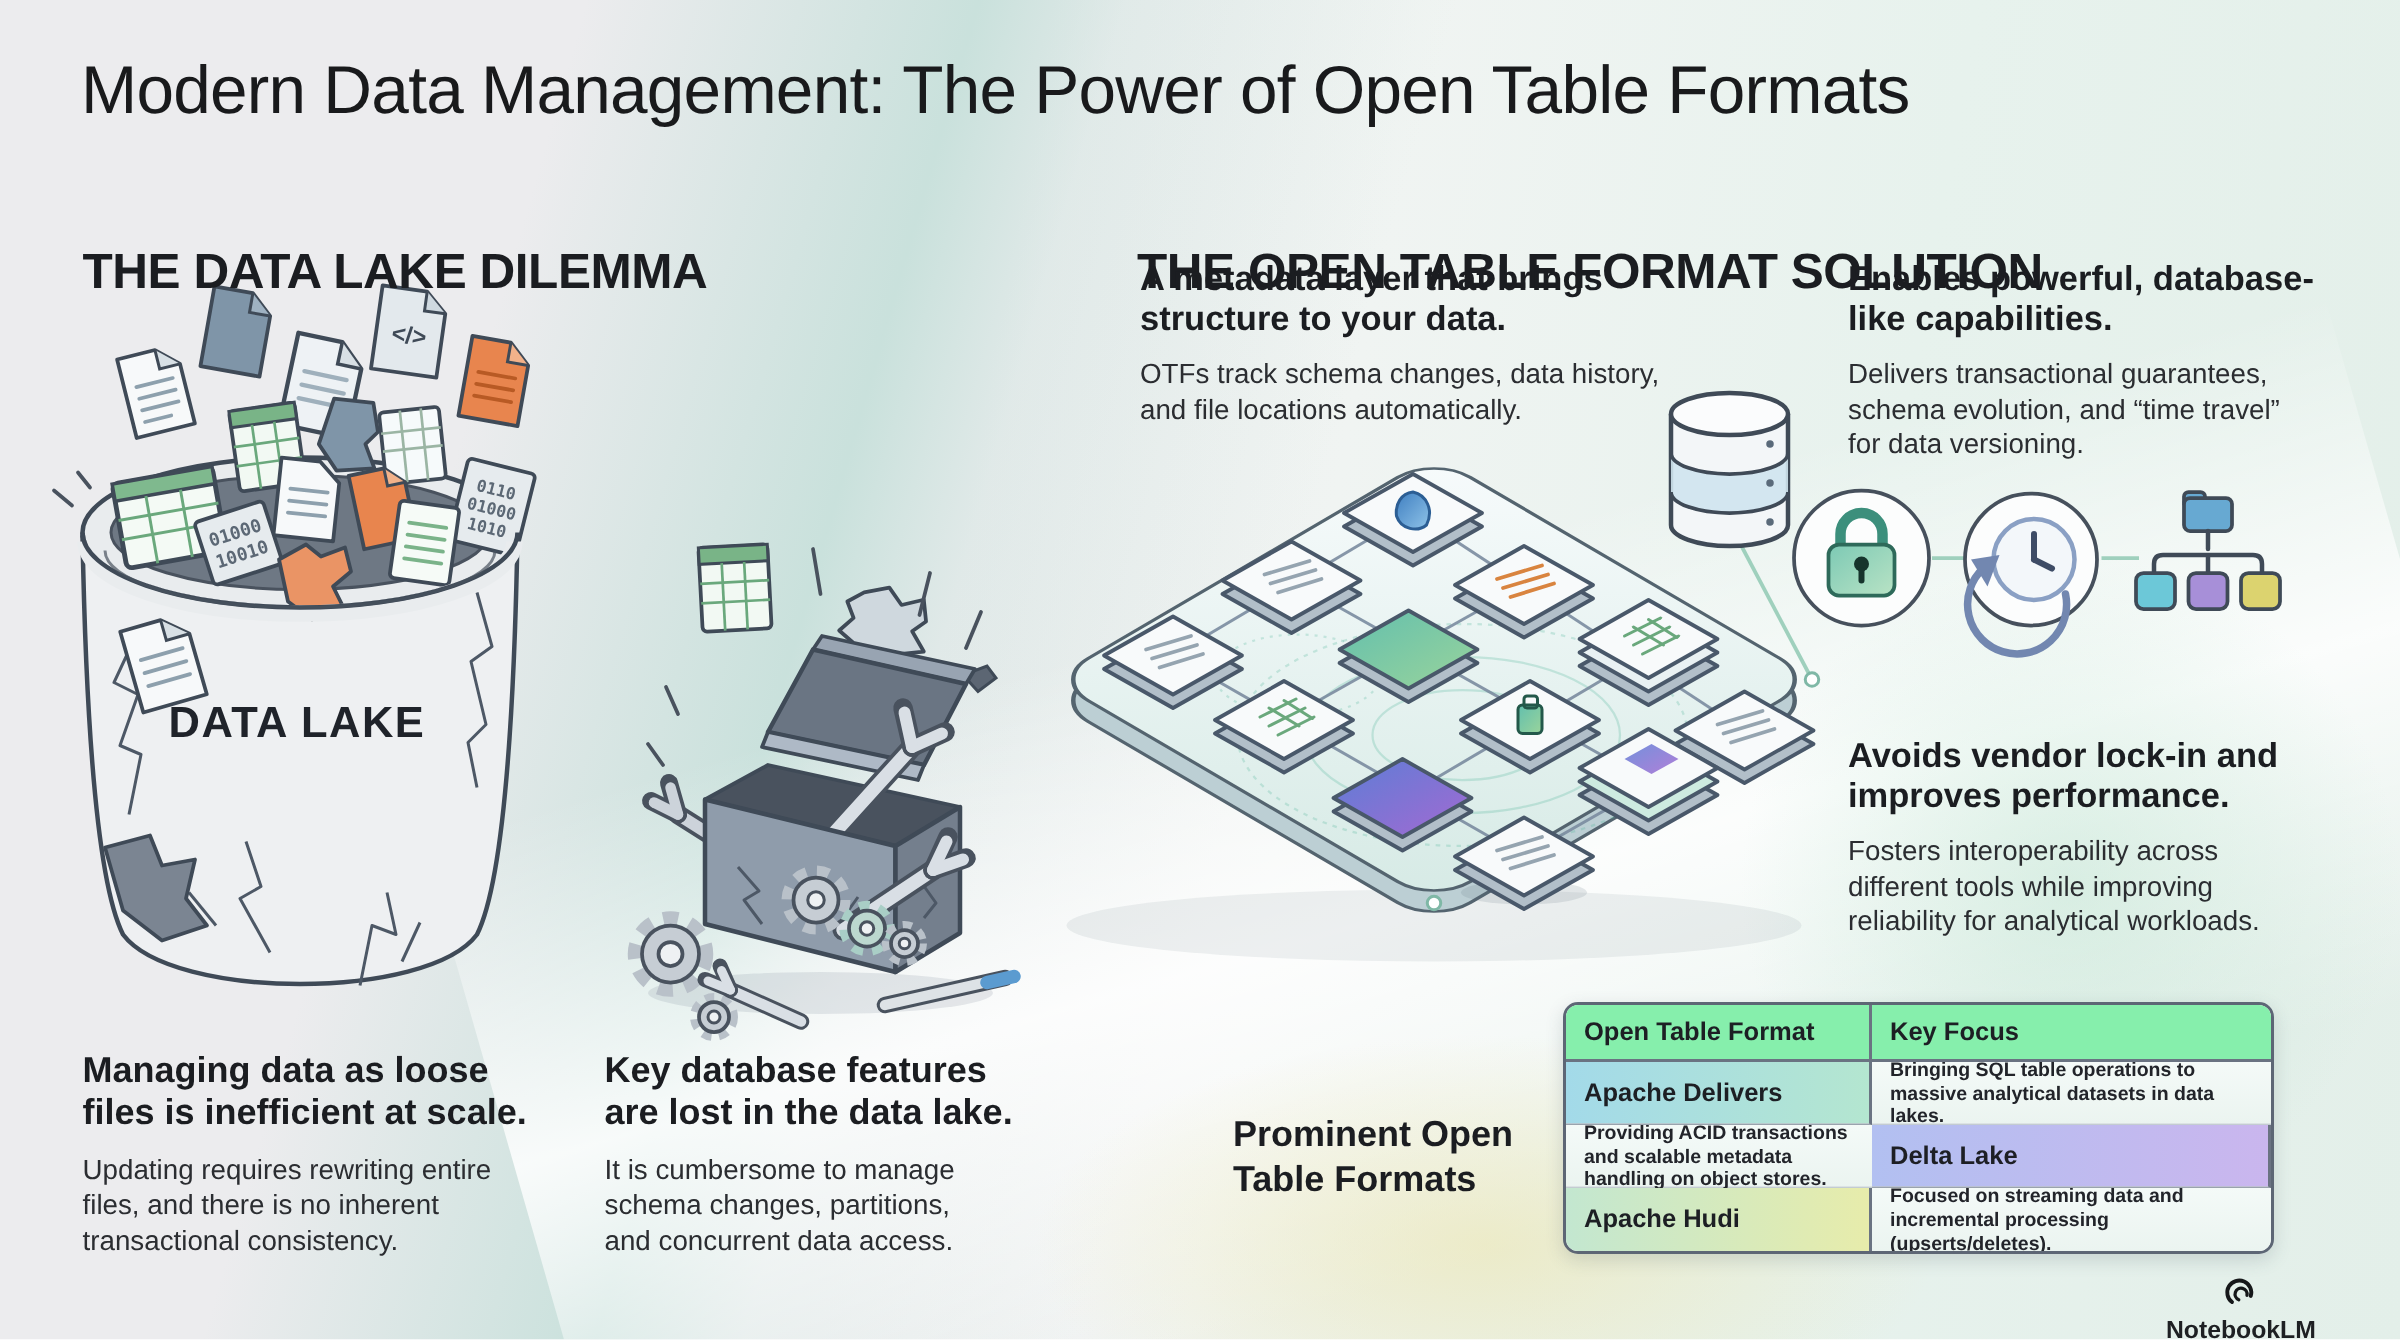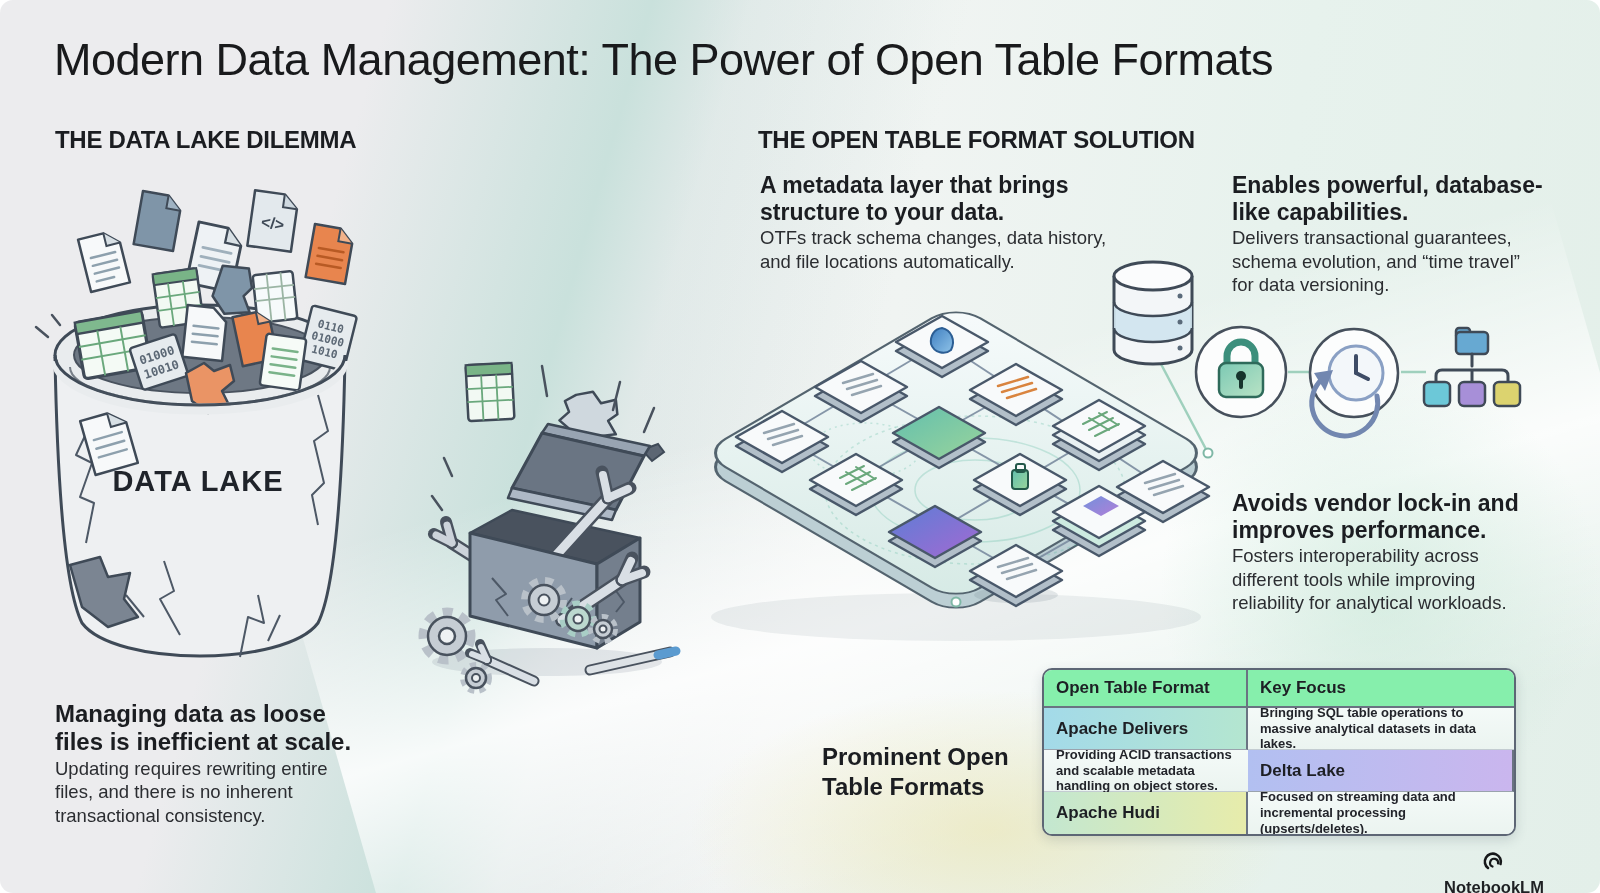--- a/index.html
+++ b/index.html
@@ -1,33 +1,33 @@
 <!DOCTYPE html>
 <html><head>
 <meta charset="utf-8">
 <style>
   html,body{margin:0;padding:0;}
   .stage{position:relative;width:1600px;height:893px;overflow:hidden;
     font-family:"Liberation Sans","DejaVu Sans",sans-serif;color:#1d1f24;
-    background:linear-gradient(100deg,#ececee 0%,#ececee 40%,#f0f4f2 54%,#e7f2ed 75%,#e3efe9 100%);border-radius:13px;}
+    background:linear-gradient(100deg,#ececee 0%,#ececee 40%,#f0f4f2 54%,#e7f2ed 75%,#e3efe9 100%);}
   .band{position:absolute;z-index:0;pointer-events:none;}
   .band-teal{left:270px;top:-140px;width:560px;height:1200px;transform:rotate(16deg);
     background:linear-gradient(90deg,rgba(180,220,210,0) 0%,rgba(167,214,202,.5) 45%,rgba(190,225,215,.25) 62%,rgba(255,255,255,0) 100%);}
   .band-white{left:320px;top:370px;width:1320px;height:470px;transform:rotate(-16deg);
     background:linear-gradient(180deg,rgba(255,255,255,0) 0%,rgba(255,255,255,.85) 48%,rgba(255,255,255,0) 100%);}
   .glow-yellow{left:690px;top:690px;width:600px;height:280px;border-radius:50%;
     background:radial-gradient(closest-side,rgba(236,228,168,.55),rgba(236,228,168,0));}
   .glow-green{left:1160px;top:370px;width:440px;height:440px;border-radius:50%;
     background:radial-gradient(closest-side,rgba(185,226,205,.45),rgba(185,226,205,0));}
   .abs{position:absolute;z-index:2;}
   .title{left:54px;top:34px;font-size:45px;font-weight:500;letter-spacing:-.5px;color:#191a1c;}
-  .section-heading{font-size:24px;font-weight:700;letter-spacing:-.3px;color:#1b1d21;}
+  .section-heading{font-size:33px;font-weight:700;letter-spacing:-.3px;color:#1b1d21;margin-top:36px;}
   .point-heading{font-size:23px;font-weight:700;line-height:1.18;color:#1b1d21;}
   .point-heading.lg{font-size:24px;}
-  .point-body{font-size:18.5px;line-height:1.27;color:#2b2d31;}
+  .point-body{font-size:18.5px;line-height:1.27;color:#2b2d31;margin-top:11px;}
   .formats-label{font-size:24px;font-weight:700;line-height:1.25;color:#1b1d21;margin-top:24px;}
   .table-wrap{left:1042px;top:668px;width:470px;height:164px;display:grid;
     grid-template-columns:204px 1fr;grid-template-rows:38px 42px 42px 42px;
     border:2.5px solid #5d6675;border-radius:10px;overflow:hidden;background:#fff;
     box-shadow:0 4px 12px rgba(60,80,90,.18);}
   .cell{display:flex;align-items:center;padding:0 12px;box-sizing:border-box;}
   .th{background:#86efac;font-size:17px;font-weight:700;border-bottom:2px solid #6a7382;}
   .col1{border-right:2px solid #6a7382;}
   .name-cell{font-size:17px;font-weight:700;border-bottom:1.5px solid #9aa3ad;}
   .focus-cell{background:linear-gradient(180deg,#f4faf8,#ebf4f0);font-size:13px;
@@ -288,20 +288,24 @@
         <line x1="198" y1="332" x2="278" y2="314" stroke="#49525e" stroke-width="11" stroke-linecap="round"></line>
         <line x1="198" y1="332" x2="278" y2="314" stroke="#dde2e6" stroke-width="7" stroke-linecap="round"></line>
         <line x1="266" y1="317" x2="284" y2="313" stroke="#5b9bd0" stroke-width="9" stroke-linecap="round"></line>
       </g>
   </svg>
 
   <div class="abs" style="left:55px;top:700px;width:310px">
     <div class="point-heading lg" style="width:300px">Managing data as loose files is inefficient at scale.</div>
     <div class="point-body" style="width:295px">Updating requires rewriting entire files, and there is no inherent transactional consistency.</div>
   </div>
+  <div class="abs" style="left:403px;top:700px;width:290px">
+    <div class="point-heading lg" style="width:280px">Key database features are lost in the data lake.</div>
+    <div class="point-body" style="width:255px">It is cumbersome to manage schema changes, partitions, and concurrent data access.</div>
+  </div>
 
   <div class="abs section-heading" style="left:758px;top:126px">THE OPEN TABLE FORMAT SOLUTION</div>
 
   <div class="abs" style="left:760px;top:172px;width:350px">
     <div class="point-heading" style="width:330px">A metadata layer that brings structure to your data.</div>
     <div class="point-body" style="width:350px">OTFs track schema changes, data history, and file locations automatically.</div>
   </div>
   <div class="abs" style="left:1232px;top:172px;width:340px">
     <div class="point-heading" style="width:335px">Enables powerful, database-like capabilities.</div>
     <div class="point-body" style="width:305px">Delivers transactional guarantees, schema evolution, and “time travel” for data versioning.</div>

